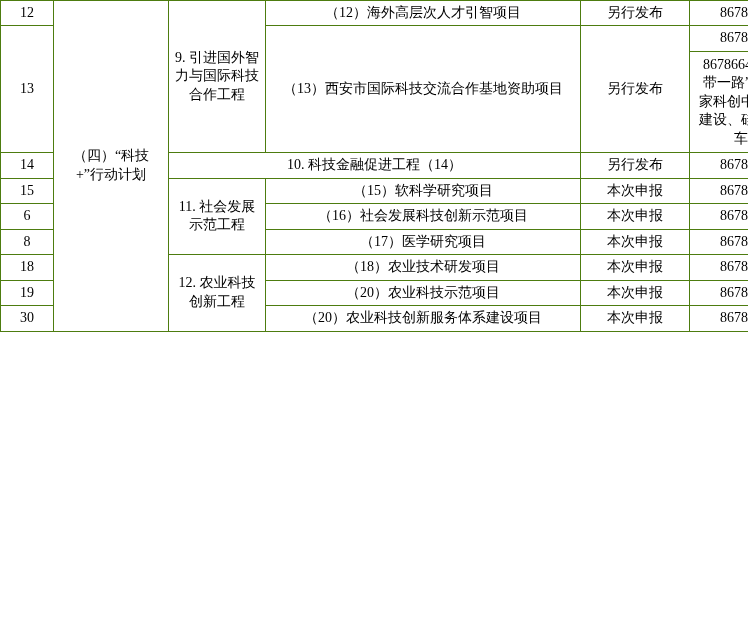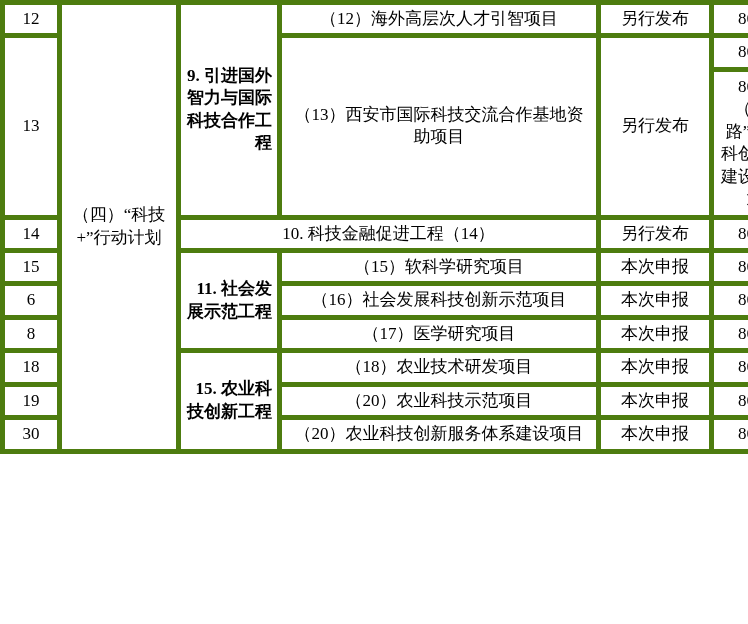--- a/index.html
+++ b/index.html
@@ -18,45 +18,44 @@
     width: 748px;
     height: 624px;
     position: relative;
   }
   table.doc-table {
     border-collapse: collapse;
     width: 748px;
     table-layout: fixed;
   }
   table.doc-table td {
-    border: 5px solid #4d7c0f;
-    font-size: 17px;
+    border: 1px solid #4d7c0f;
+    font-size: 14px;
     line-height: 1.32;
     padding: 3px 5px;
     vertical-align: middle;
     word-break: break-all;
   }
   td.c-idx {
     width: 42px;
     text-align: center;
     font-size: 15px;
     padding: 3px 2px;
   }
   td.c-group {
     width: 104px;
     text-align: center;
     padding: 3px 4px;
     line-height: 1.34;
   }
   td.c-eng {
     width: 86px;
-    text-align: right;
+    text-align: center;
     padding: 3px 6px;
     line-height: 1.36;
-    font-weight: bold;
   }
   td.c-proj {
     width: 304px;
     text-align: center;
     padding: 4px 8px;
     line-height: 1.38;
   }
   td.c-status {
     width: 98px;
     text-align: center;
@@ -123,21 +122,21 @@
 
       <tr>
         <td class="c-idx">8</td>
         <td class="c-proj">（17）医学研究项目</td>
         <td class="c-status">本次申报</td>
         <td class="c-phone">86786647</td>
       </tr>
 
       <tr>
         <td class="c-idx">18</td>
-        <td class="c-eng" rowspan="3">15. 农业科技创新工程</td>
+        <td class="c-eng" rowspan="3">12. 农业科技创新工程</td>
         <td class="c-proj">（18）农业技术研发项目</td>
         <td class="c-status">本次申报</td>
         <td class="c-phone">86786633</td>
       </tr>
 
       <tr>
         <td class="c-idx">19</td>
         <td class="c-proj">（20）农业科技示范项目</td>
         <td class="c-status">本次申报</td>
         <td class="c-phone">86786633</td>

